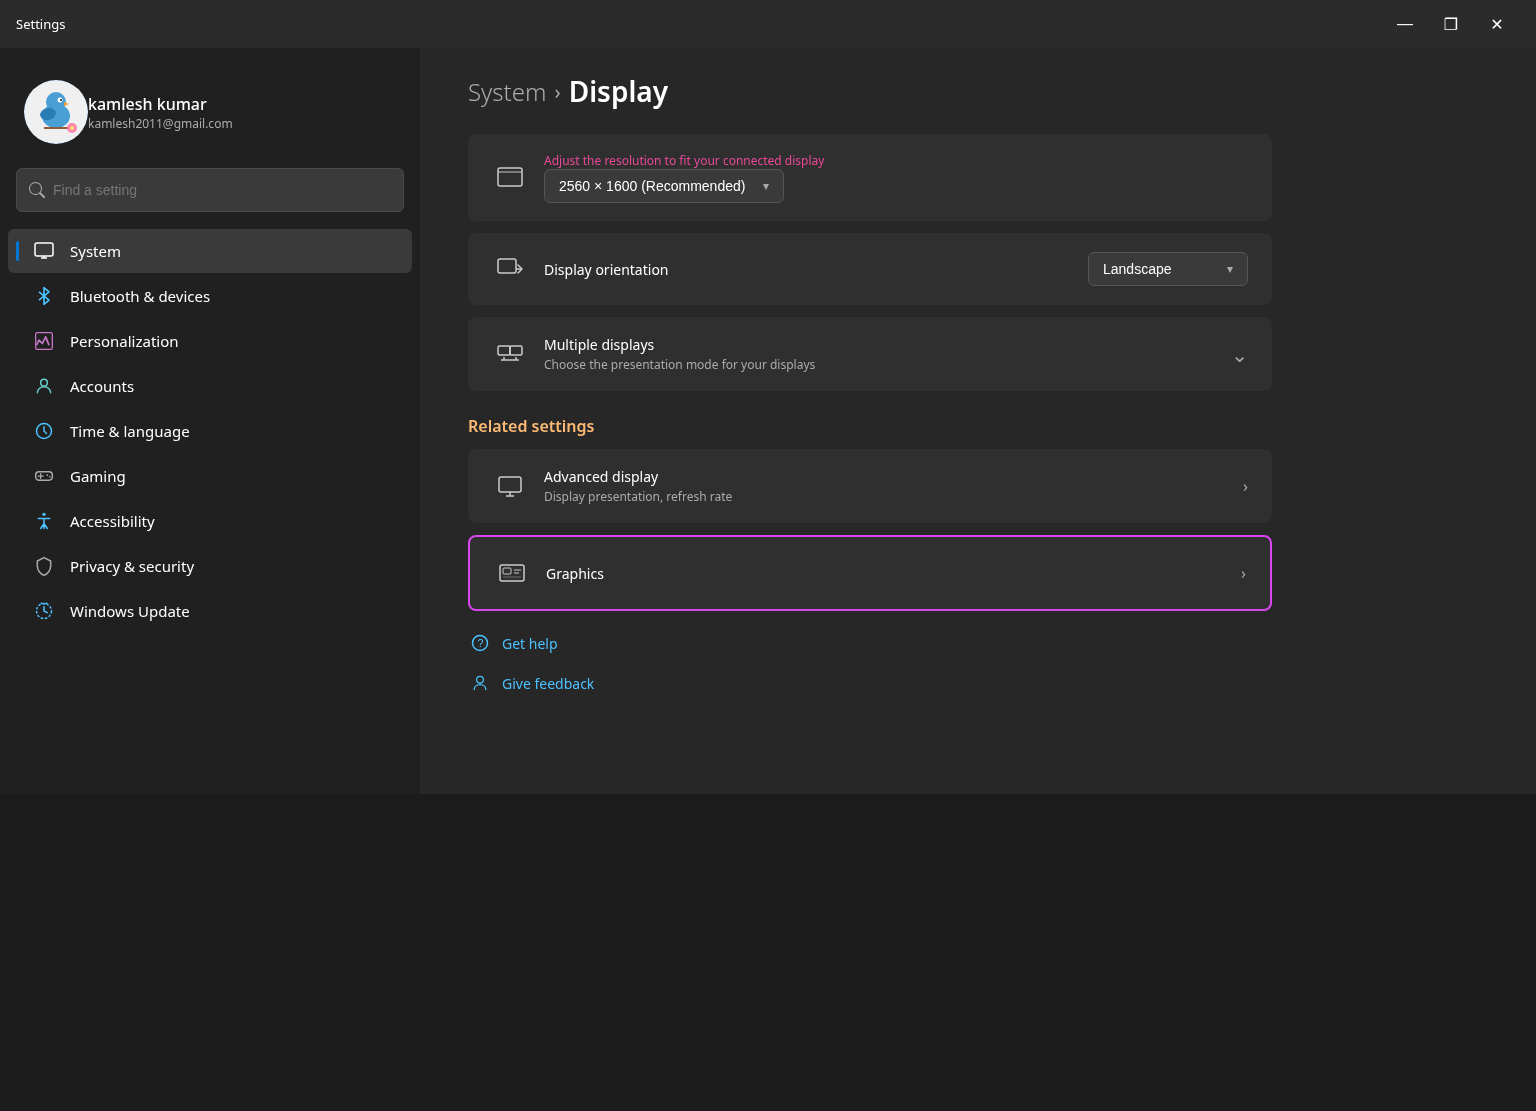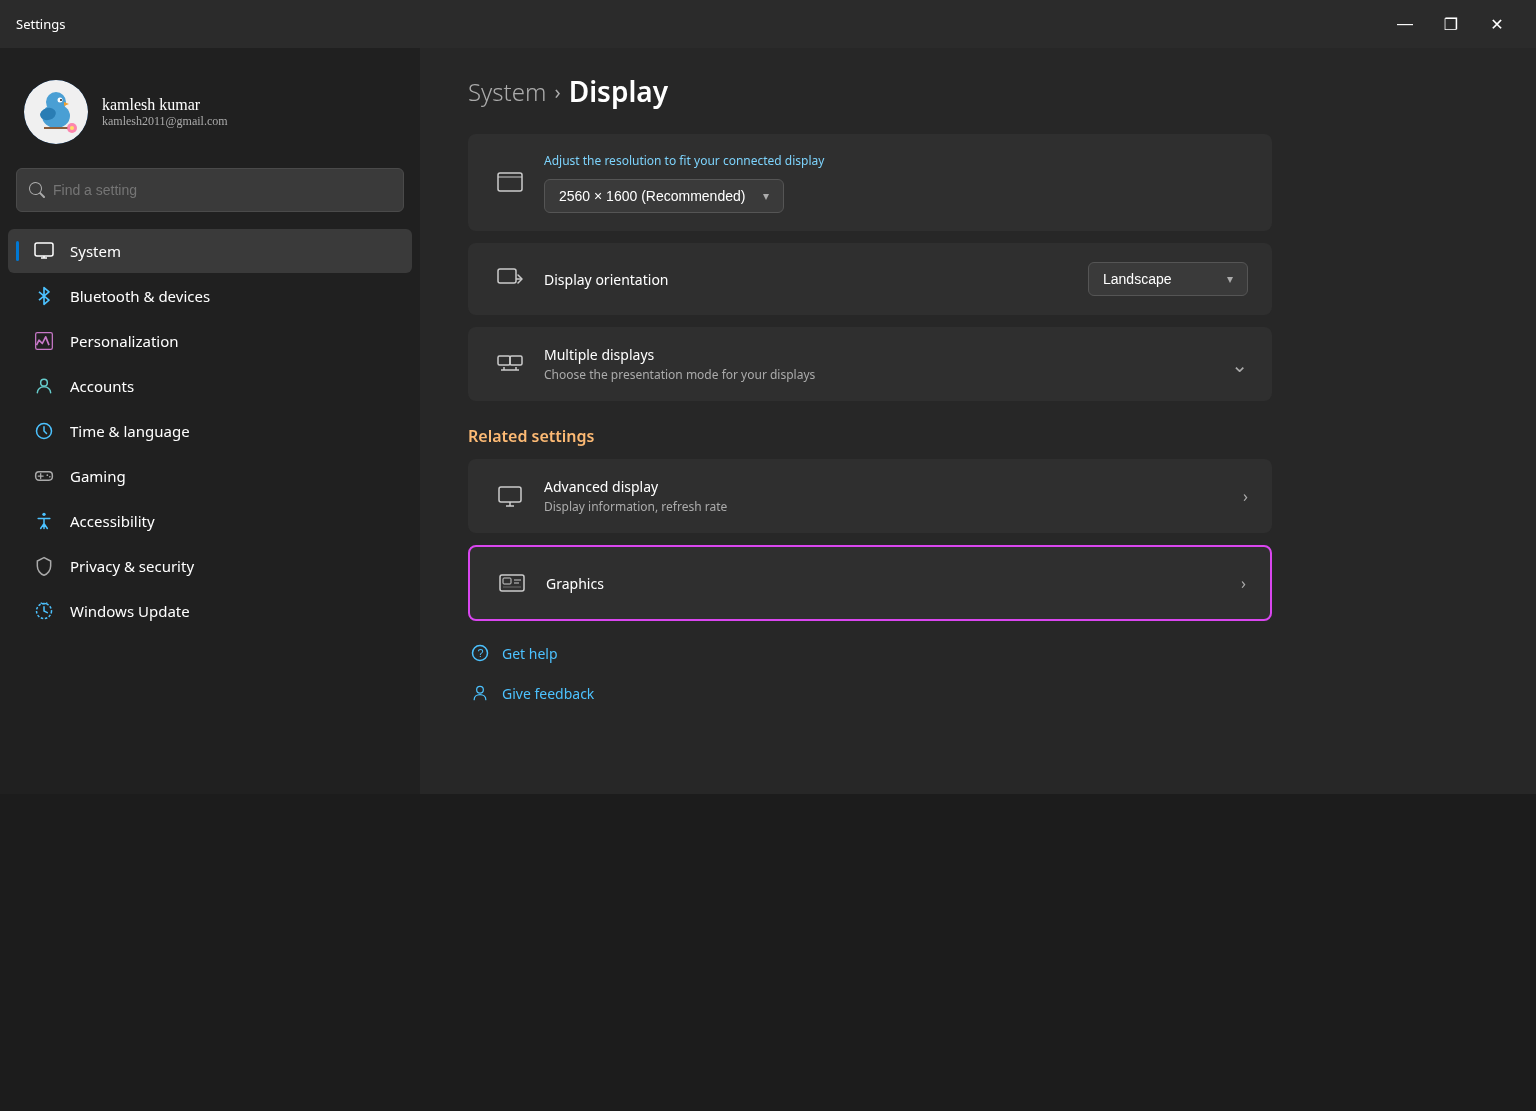--- a/index.html
+++ b/index.html
@@ -72,23 +72,21 @@
       display: flex;
       flex-direction: column;
       padding: 16px 0;
       flex-shrink: 0;
       overflow-y: auto;
     }
 
     .user-profile {
       display: flex;
       align-items: center;
-      gap: 14px;
       padding: 16px 24px 24px;
-      font-family: Liberation Serif, serif;
     }
 
     .avatar {
       width: 64px;
       height: 64px;
       border-radius: 50%;
       overflow: hidden;
       flex-shrink: 0;
       background: #3a6b9e;
       position: relative;
@@ -325,22 +323,21 @@
 
     .related-settings-title {
       font-size: 16px;
       font-weight: 600;
       color: #fdba74;
       margin: 24px 0 12px;
     }
 
     .resolution-note {
       font-size: 12px;
-      color: #7dd3fc;
-      margin-bottom: 10px;
+      color: #ec4899;
     }
 
     .graphics-item {
       border: 2px solid #d946ef;
       border-radius: 8px;
     }
 
     
     .help-links {
       margin-top: 16px;
@@ -624,21 +621,21 @@
           <div class="settings-row">
             <div class="settings-row-icon">
               <svg width="28" height="28" viewBox="0 0 28 28" fill="none">
                 <rect x="3" y="5" width="22" height="15" rx="2" stroke="#cccccc" stroke-width="1.5" fill="none"></rect>
                 <line x1="14" y1="20" x2="14" y2="24" stroke="#cccccc" stroke-width="1.5"></line>
                 <line x1="10" y1="24" x2="18" y2="24" stroke="#cccccc" stroke-width="1.5"></line>
               </svg>
             </div>
             <div class="settings-row-content">
               <div class="settings-row-title">Advanced display</div>
-              <div class="settings-row-subtitle">Display information, refresh rate</div>
+              <div class="settings-row-subtitle">Display presentation, refresh rate</div>
             </div>
             <div class="settings-row-control">
               <span class="chevron-right">›</span>
             </div>
           </div>
         </div>
 
         <div class="settings-section graphics-item">
           <div class="settings-row">
             <div class="settings-row-icon">

